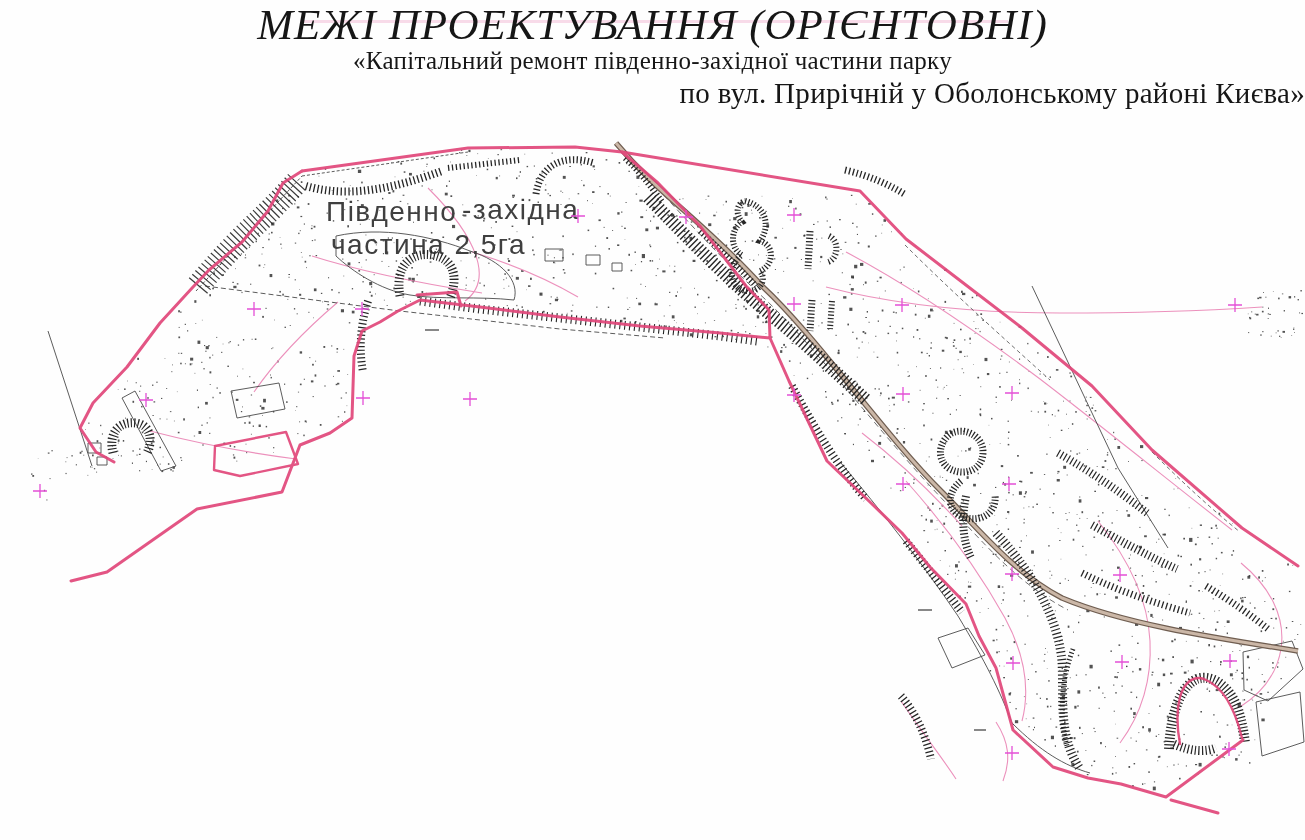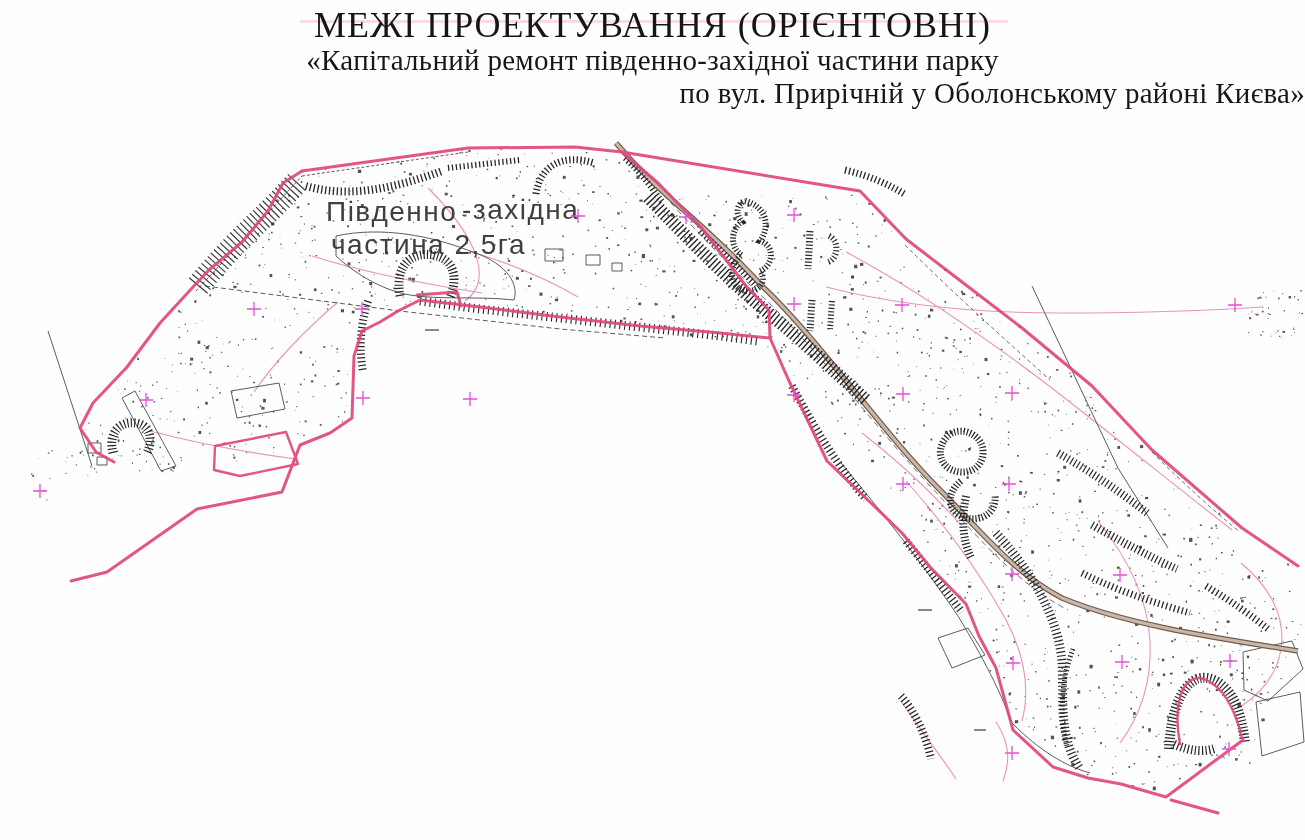--- a/index.html
+++ b/index.html
@@ -1,20 +1,20 @@
 <!DOCTYPE html>
 <html><head>
 <meta charset="utf-8">
 <style>
   html,body{margin:0;padding:0;background:#e8e8e8;}
   .page{position:relative;width:1305px;height:840px;background:#fefefe;overflow:hidden;
         font-family:"Liberation Serif",serif;}
   .title-block{position:absolute;top:6px;left:0;width:100%;text-align:center;color:#161616;z-index:3;}
-  .title-line1{font-size:36px;line-height:38px;letter-spacing:1px;font-weight:500;}
-  .title-line2{font-size:29px;line-height:33px;letter-spacing:.3px;}
+  .title-line1{font-size:43px;line-height:38px;letter-spacing:1px;font-weight:500;font-style:italic;}
+  .title-line2{font-size:25px;line-height:33px;letter-spacing:.3px;}
   .title-line3{font-size:29px;line-height:33px;letter-spacing:.3px;text-align:right;}
   .scan-artifact{position:absolute;top:20px;left:300px;width:708px;height:3px;
                  background:rgba(232,130,180,.28);z-index:2;}
   #map-svg{position:absolute;left:0;top:0;z-index:1;}
   .maplabel{font-family:"Liberation Sans",sans-serif;font-size:28px;letter-spacing:1.5px;}
 </style>
 </head>
 <body>
 
 <div class="page">

